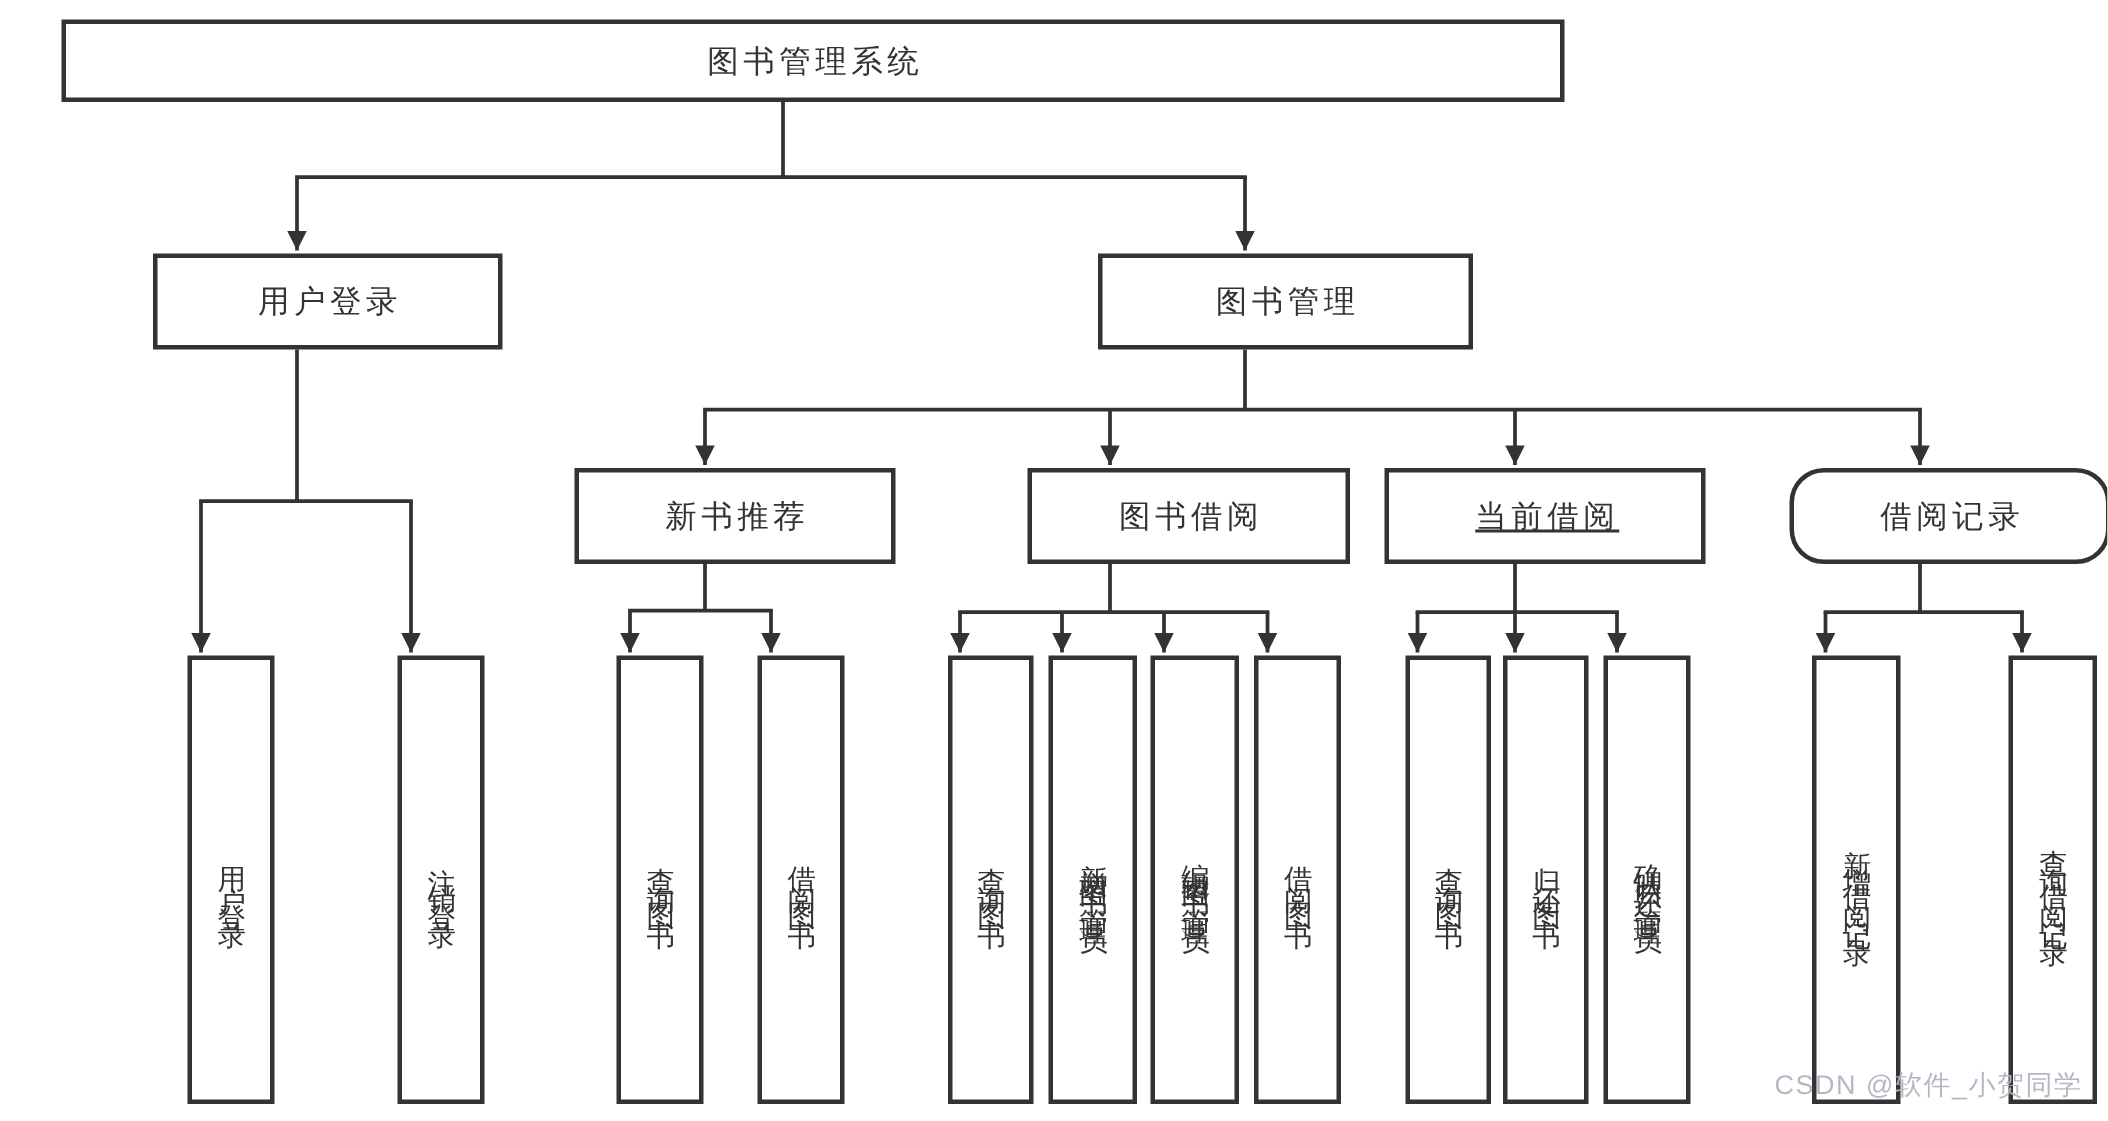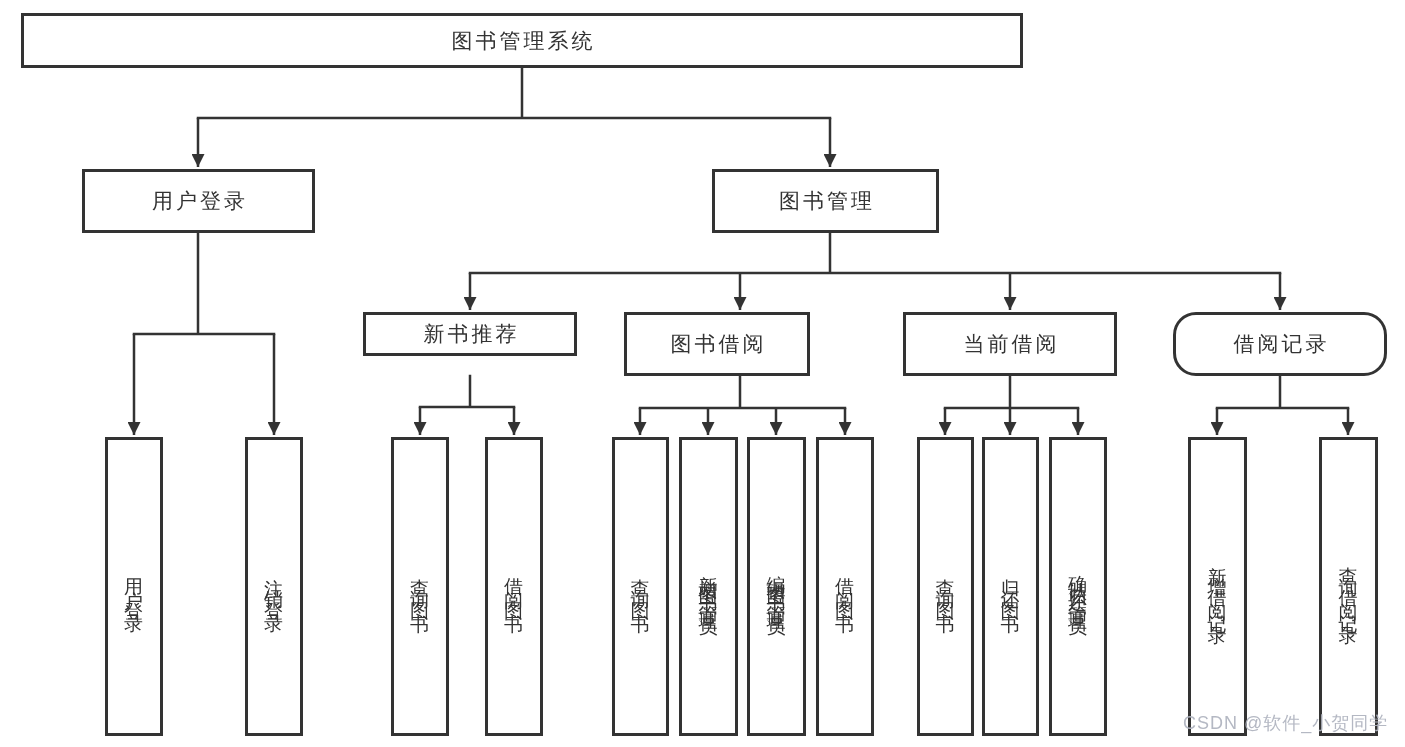--- a/index.html
+++ b/index.html
@@ -24,20 +24,21 @@
   .box {
     position: absolute;
     box-sizing: border-box;
     border: 3px solid #333333;
     background: #ffffff;
     display: flex;
     align-items: center;
     justify-content: center;
     color: #333333;
     z-index: 2;
+    margin-left: 20px;
   }
   .hlabel {
     font-size: 21px;
     letter-spacing: 3px;
     text-indent: 3px;
     white-space: nowrap;
   }
   .vlabel {
     writing-mode: vertical-rl;
     text-orientation: mixed;
@@ -107,31 +108,31 @@
     <line x1="1348" y1="408" x2="1348" y2="435" stroke="#333333" stroke-width="2.5" marker-end="url(#arrowhead)"></line>
   </svg>
 
   <div class="box" style="left:21px; top:13px; width:1002px; height:55px;">
     <span class="hlabel">图书管理系统</span>
   </div>
 
   <div class="box" style="left:82px; top:169px; width:233px; height:64px;">
     <span class="hlabel">用户登录</span>
   </div>
-  <div class="box" style="left:712px; top:169px; width:227px; height:64px;">
+  <div class="box" style="left:712px; top:169px; width:250px; height:64px;">
     <span class="hlabel">图书管理</span>
   </div>
 
-  <div class="box" style="left:363px; top:312px; width:214px; height:44px;">
+  <div class="box" style="left:363px; top:312px; width:214px; height:64px;">
     <span class="hlabel">新书推荐</span>
   </div>
-  <div class="box" style="left:624px; top:312px; width:186px; height:64px;">
+  <div class="box" style="left:665px; top:312px; width:215px; height:64px;">
     <span class="hlabel">图书借阅</span>
   </div>
-  <div class="box" style="left:903px; top:312px; width:214px; height:64px;">
+  <div class="box" style="left:903px; top:312px; width:214px; height:64px;text-decoration:underline;">
     <span class="hlabel">当前借阅</span>
   </div>
   <div class="box" style="left:1173px; top:312px; width:214px; height:64px;border-radius:23px;">
     <span class="hlabel">借阅记录</span>
   </div>
 
   <div class="box" style="left:105px; top:437px; width:58px; height:299px;">
     <span class="vlabel">用户登录</span>
   </div>
   <div class="box" style="left:245px; top:437px; width:58px; height:299px;">

